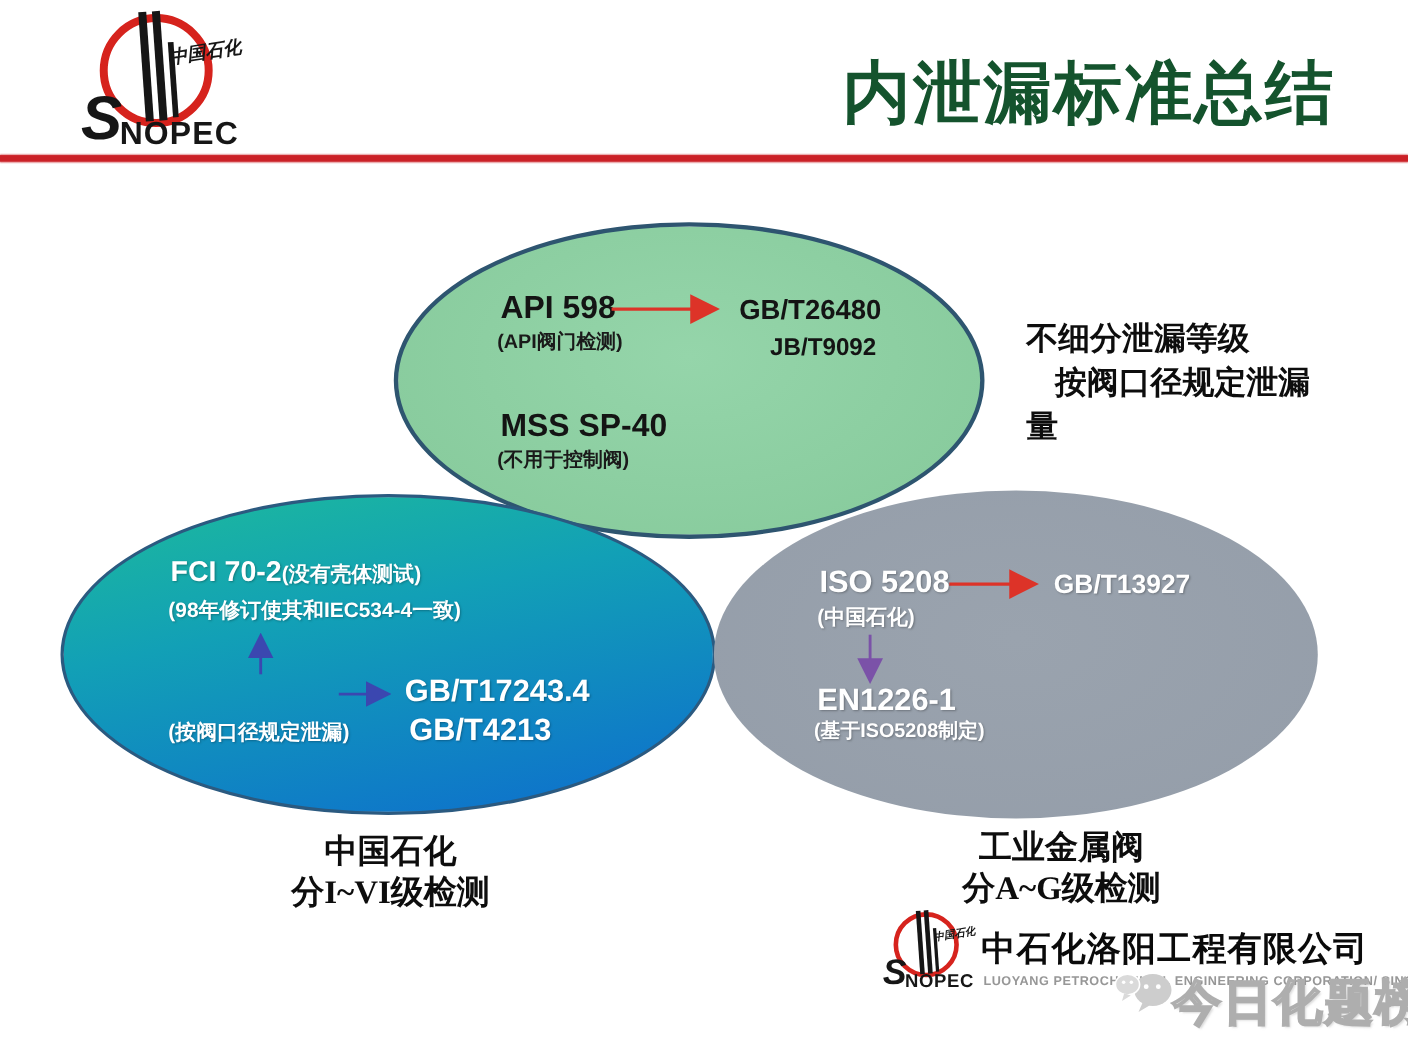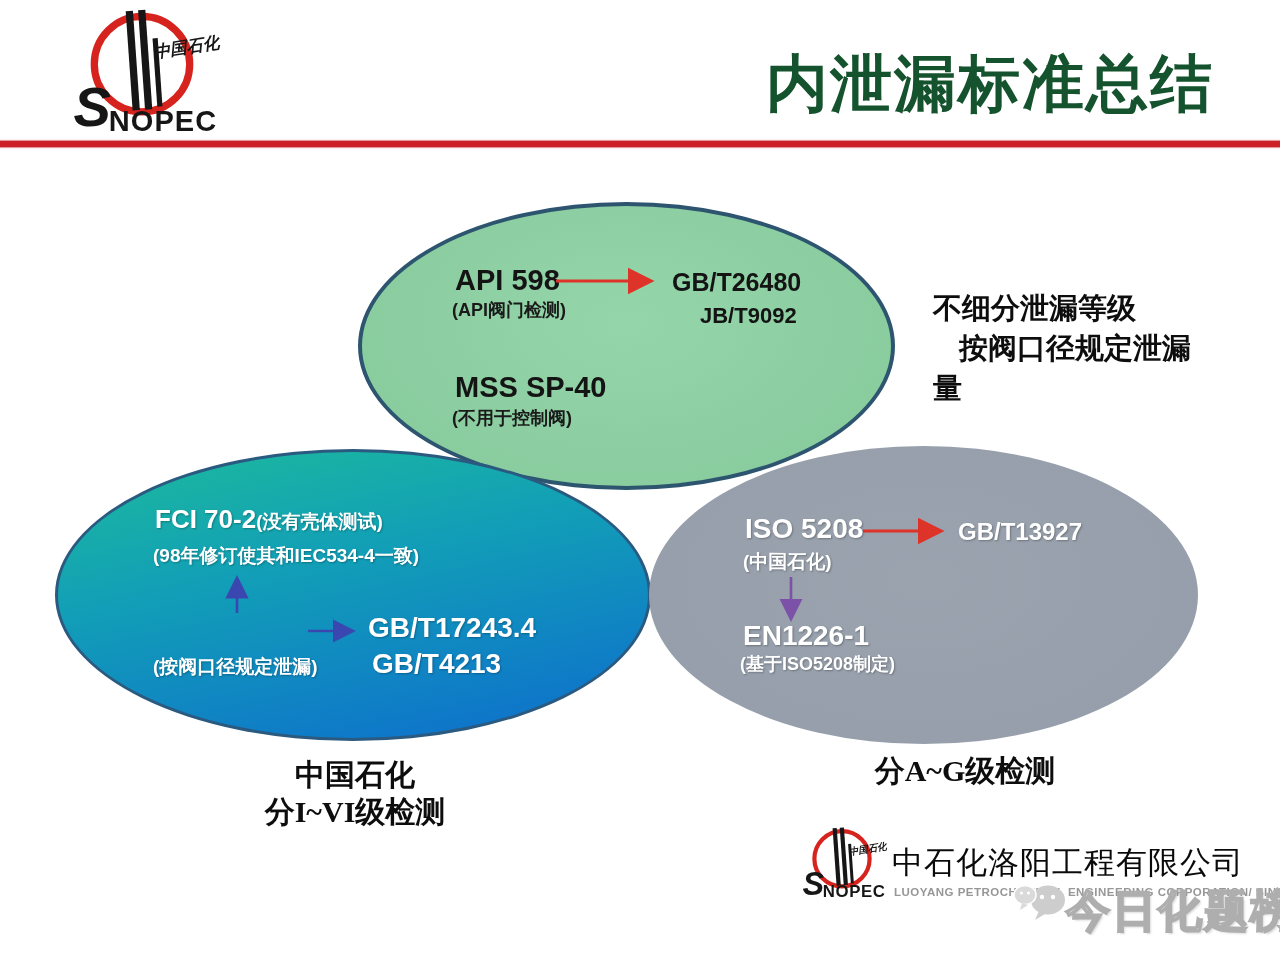--- a/index.html
+++ b/index.html
@@ -47,21 +47,21 @@
     position:absolute;left:933px;top:288px;width:300px;font-size:29px;font-weight:600;
     color:#0d0d0d;line-height:40px;
   }
   .annotation .indent{margin-left:26px;}
   .caption{position:absolute;text-align:center;font-size:30px;font-weight:600;color:#0d0d0d;line-height:37px;}
   .caption-left{left:228px;top:756px;width:254px;}
   .caption-right{left:838px;top:752px;width:254px;}
   .serif-range{font-family:"Liberation Serif","DejaVu Serif",serif;font-weight:700;}
   
   .company-cn{
-    position:absolute;left:892px;top:842px;font-size:31px;font-weight:400;
+    position:absolute;left:892px;top:842px;font-size:31px;font-weight:700;
     font-family:"Liberation Serif","DejaVu Serif",serif;color:#0a0a0a;white-space:nowrap;letter-spacing:1px;
   }
   .company-en{
     position:absolute;left:894px;top:886px;font-size:11.5px;font-weight:700;color:#979797;
     letter-spacing:.5px;white-space:nowrap;
   }
   .watermark-text{
     position:absolute;left:1066px;top:882px;font-size:44px;font-weight:700;
     color:rgba(248,248,248,.92);-webkit-text-stroke:2px #aeaeae;
     letter-spacing:2px;white-space:nowrap;z-index:9;
@@ -140,20 +140,21 @@
   <div class="t w w-target-sm" style="left:958px;top:518px;z-index:6;">GB/T13927</div>
   <div class="t w w-note" style="left:743px;top:551px;z-index:6;">(中国石化)</div>
   <div class="t w w-mid" style="left:743px;top:620px;z-index:6;">EN1226-1</div>
   <div class="t w w-note" style="left:740px;top:654px;font-size:18px;z-index:6;">(基于ISO5208制定)</div>
 
   <div class="caption caption-left">
     <div>中国石化</div>
     <div><span>分</span><span class="serif-range">I~VI</span><span>级检测</span></div>
   </div>
   <div class="caption caption-right">
+    <div>工业金属阀</div>
     <div><span>分</span><span class="serif-range">A~G</span><span>级检测</span></div>
   </div>
 
   <svg class="logo-bottom" width="96" height="81" viewBox="0 0 160 135">
     <circle cx="80" cy="58" r="46" fill="none" stroke="#d6231d" stroke-width="7"></circle>
     <g fill="#161616" transform="rotate(-4 80 60)">
       <rect x="68" y="6" width="7" height="96"></rect>
       <rect x="80" y="6" width="7" height="96"></rect>
       <rect x="92" y="34" width="5" height="66"></rect>
     </g>

